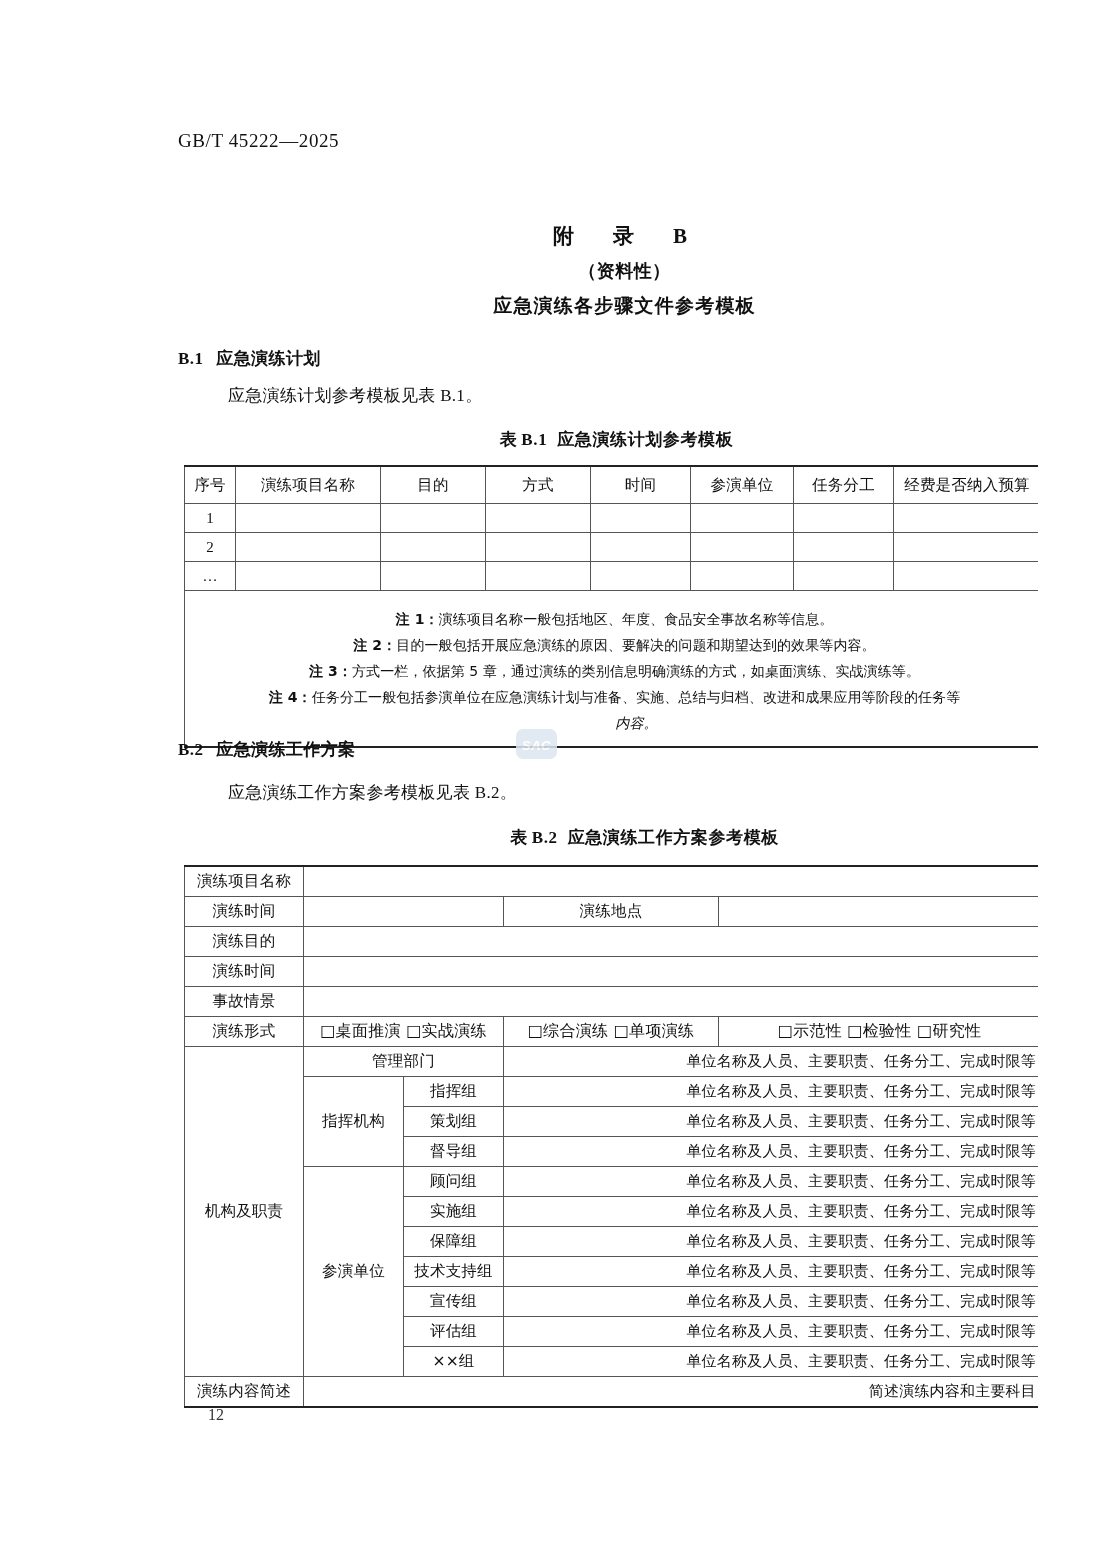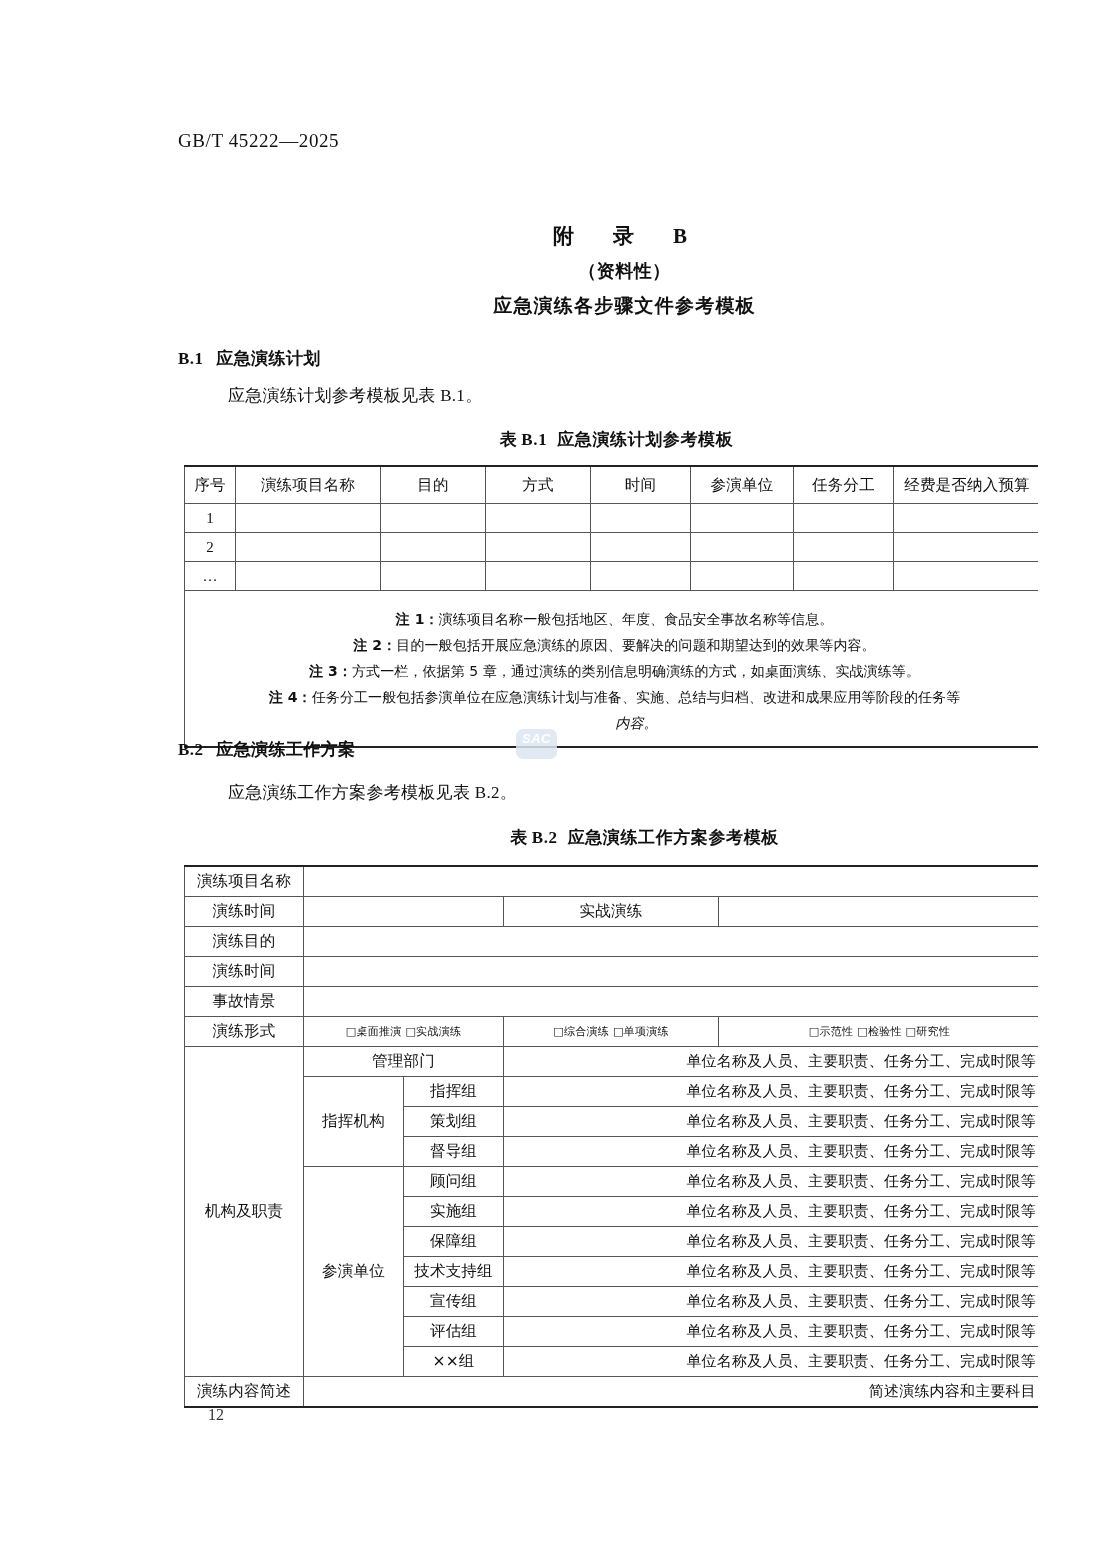--- a/index.html
+++ b/index.html
@@ -159,42 +159,42 @@
   
   #table-b2 { top: 865px; }
   #table-b2 td { height: 29px; font-size: 15.5px; }
   #table-b2 td.label { text-align: center; }
   #table-b2 td.desc {
     text-align: right;
     padding-left: 12px;
     font-size: 15px;
   }
   #table-b2 td.form-opts {
-    font-size: 11px;
+    font-size: 16px;
     letter-spacing: 0.3px;
     margin-top: 8px;
   }
 
   
   .watermark {
     position: absolute;
     left: 451px;
     top: 729px;
     width: 41px;
     height: 30px;
     border-radius: 7px;
     background: #dce7f2;
     color: #ffffff;
     font-family: "Liberation Sans", sans-serif;
     font-weight: bold;
     font-size: 13px;
     font-style: italic;
     letter-spacing: 0.5px;
     display: flex;
-    align-items: flex-start;
+    align-items: center;
     justify-content: center;
     padding-top: 2px;
     box-sizing: border-box;
     opacity: 0.85;
   }
 
   
   .page-number {
     position: absolute;
     left: 143px;
@@ -322,21 +322,21 @@
         <col style="width:322px">
     </colgroup>
     <tbody>
       <tr>
         <td class="label outer-top">演练项目名称</td>
         <td class="outer-top" colspan="4"></td>
       </tr>
       <tr>
         <td class="label">演练时间</td>
         <td colspan="2"></td>
-        <td class="label">实战演练</td>
+        <td class="label">演练地点</td>
         <td></td>
       </tr>
       <tr>
         <td class="label">演练目的</td>
         <td colspan="4"></td>
       </tr>
       <tr>
         <td class="label">演练时间</td>
         <td colspan="4"></td>
       </tr>

